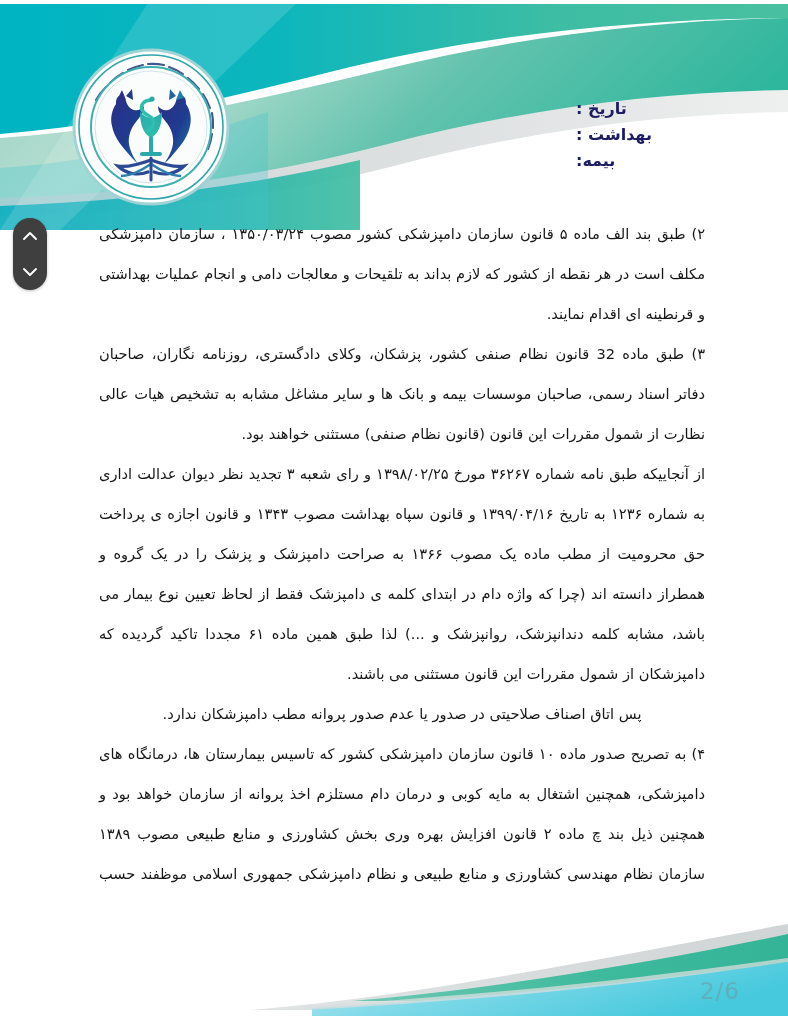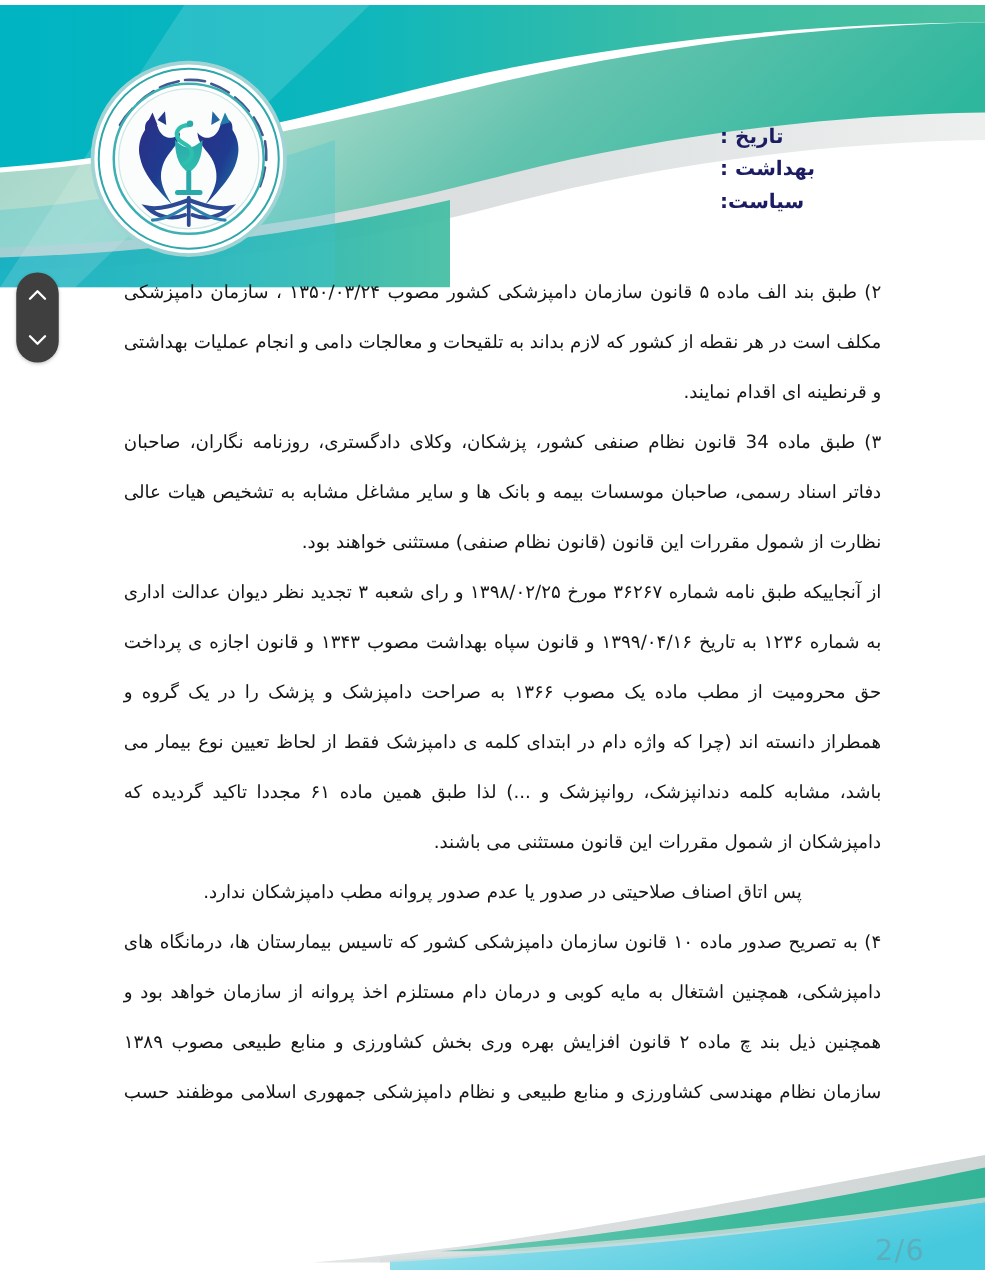--- a/index.html
+++ b/index.html
@@ -111,21 +111,21 @@
     bottom: 0;
     left: 0;
     width: 788px;
     height: 110px;
     pointer-events: none;
   }
   .footer-art svg { display: block; }
 
   .page-number {
     position: absolute;
-    bottom: 2px;
+    bottom: 12px;
     right: 48px;
     font-size: 23px;
     color: rgba(120,135,140,0.40);
     font-family: "DejaVu Sans", "Liberation Sans", sans-serif;
     letter-spacing: 1px;
     direction: ltr;
   }
 </style>
 </head>
 <body>
@@ -247,26 +247,26 @@
       <path d="M79,112 C90,116 102,120 112,118 C104,126 92,128 82,124" fill="none" stroke="#2b4a93" stroke-width="3.2" stroke-linecap="round"></path>
       <path d="M79,116 C70,122 60,128 50,128" fill="none" stroke="#2f7fae" stroke-width="2.6" stroke-linecap="round"></path>
       <path d="M79,116 C88,122 98,128 108,128" fill="none" stroke="#2f7fae" stroke-width="2.6" stroke-linecap="round"></path>
       <path d="M79,110 L79,132" stroke="#2b4a93" stroke-width="3" stroke-linecap="round"></path>
     </svg>
   </div>
 
   <div class="header-fields">
     <div class="field">تاریخ :</div>
     <div class="field">بهداشت :</div>
-    <div class="field">سیاست:</div>
+    <div class="field">بیمه:</div>
   </div>
 
   <div class="body-text">
     <p>۲) طبق بند الف ماده ۵ قانون سازمان دامپزشکی کشور مصوب ۱۳۵۰/۰۳/۲۴ ، سازمان دامپزشکی مکلف است در هر نقطه از کشور که لازم بداند به تلقیحات و معالجات دامی و انجام عملیات بهداشتی و قرنطینه ای اقدام نمایند.</p>
-    <p>۳) طبق ماده 34 قانون نظام صنفی کشور، پزشکان، وکلای دادگستری، روزنامه نگاران، صاحبان دفاتر اسناد رسمی، صاحبان موسسات بیمه و بانک ها و سایر مشاغل مشابه به تشخیص هیات عالی نظارت از شمول مقررات این قانون (قانون نظام صنفی) مستثنی خواهند بود.</p>
+    <p>۳) طبق ماده 32 قانون نظام صنفی کشور، پزشکان، وکلای دادگستری، روزنامه نگاران، صاحبان دفاتر اسناد رسمی، صاحبان موسسات بیمه و بانک ها و سایر مشاغل مشابه به تشخیص هیات عالی نظارت از شمول مقررات این قانون (قانون نظام صنفی) مستثنی خواهند بود.</p>
     <p>از آنجاییکه طبق نامه شماره ۳۶۲۶۷ مورخ ۱۳۹۸/۰۲/۲۵ و رای شعبه ۳ تجدید نظر دیوان عدالت اداری به شماره ۱۲۳۶ به تاریخ ۱۳۹۹/۰۴/۱۶ و قانون سپاه بهداشت مصوب ۱۳۴۳ و قانون اجازه ی پرداخت حق محرومیت از مطب ماده یک مصوب ۱۳۶۶ به صراحت دامپزشک و پزشک را در یک گروه و همطراز دانسته اند (چرا که واژه دام در ابتدای کلمه ی دامپزشک فقط از لحاظ تعیین نوع بیمار می باشد، مشابه کلمه دندانپزشک، روانپزشک و ...) لذا طبق همین ماده ۶۱ مجددا تاکید گردیده که دامپزشکان از شمول مقررات این قانون مستثنی می باشند.</p>
     <p class="tail">پس اتاق اصناف صلاحیتی در صدور یا عدم صدور پروانه مطب دامپزشکان ندارد.</p>
     <p>۴) به تصریح صدور ماده ۱۰ قانون سازمان دامپزشکی کشور که تاسیس بیمارستان ها، درمانگاه های دامپزشکی، همچنین اشتغال به مایه کوبی و درمان دام مستلزم اخذ پروانه از سازمان خواهد بود و همچنین ذیل بند چ ماده ۲ قانون افزایش بهره وری بخش کشاورزی و منابع طبیعی مصوب ۱۳۸۹ سازمان نظام مهندسی کشاورزی و منابع طبیعی و نظام دامپزشکی جمهوری اسلامی موظفند حسب مورد و متناسب با استعدادها و شرایط بخش کشاورزی و منابع طبیعی هر منطقه و در قالب سیاست ها و ضوابط حاکمیتی اعلامی از سوی وزارت جهادکشاورزی و سازمان های حاکمیتی تابعه آن، مجوز تاسیس درمانگاه ها، مجتمع های درمانی، آزمایشگاه ها، داروخانه ها، بیمارستان</p>
   </div>
 
   <div class="scroll-pill">
     <svg class="chev" viewBox="0 0 18 14">
       <path d="M3,10 L9,4 L15,10" fill="none" stroke="#ffffff" stroke-width="1.9" stroke-linecap="round" stroke-linejoin="round"></path>
     </svg>
     <svg class="chev" viewBox="0 0 18 14">

